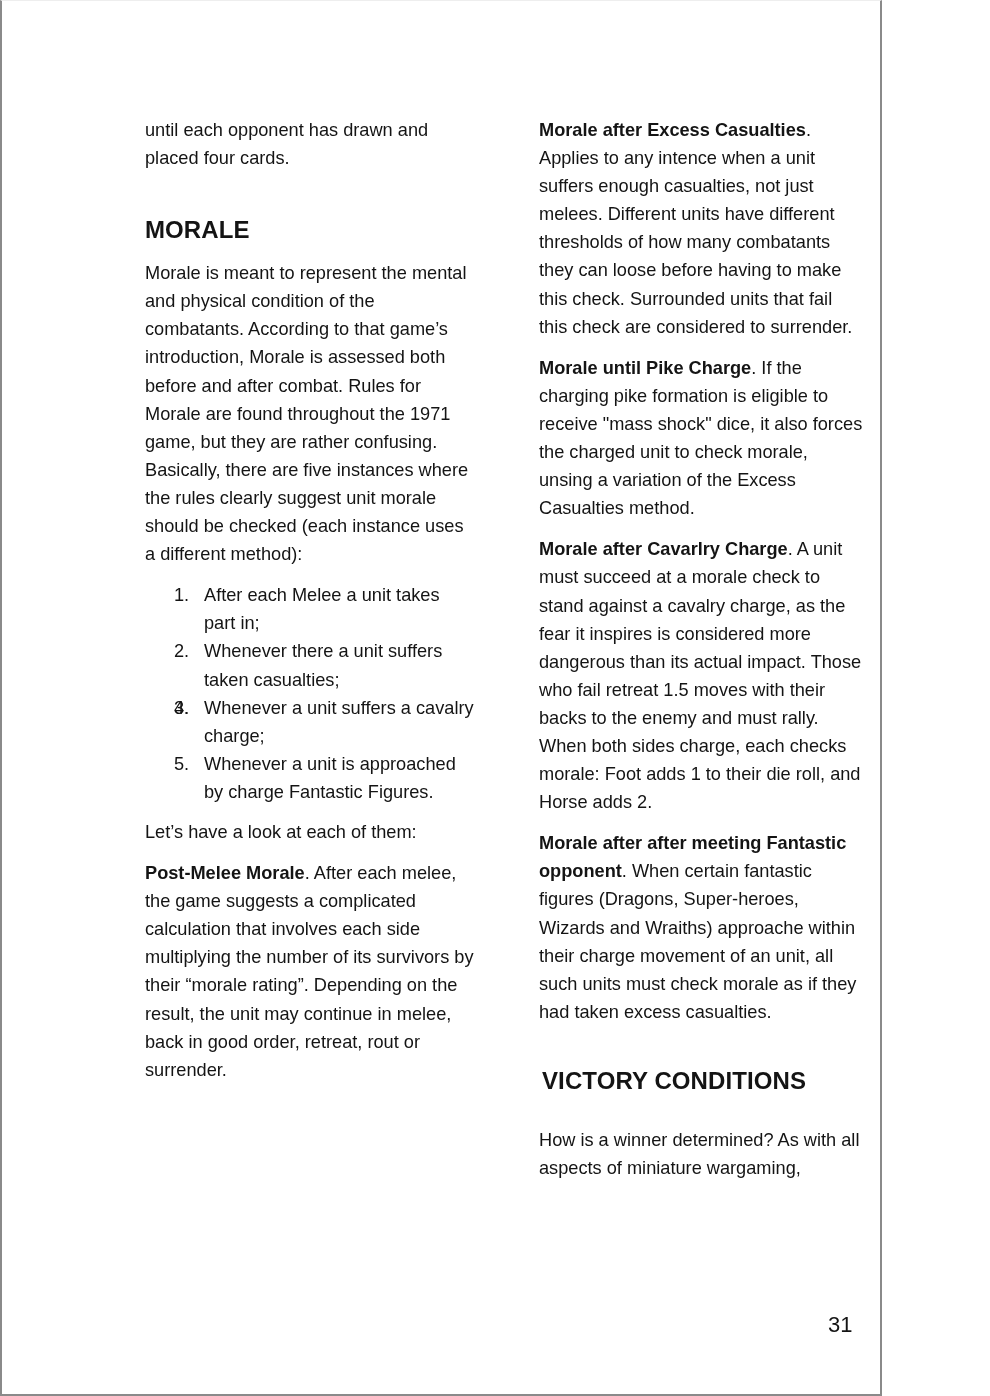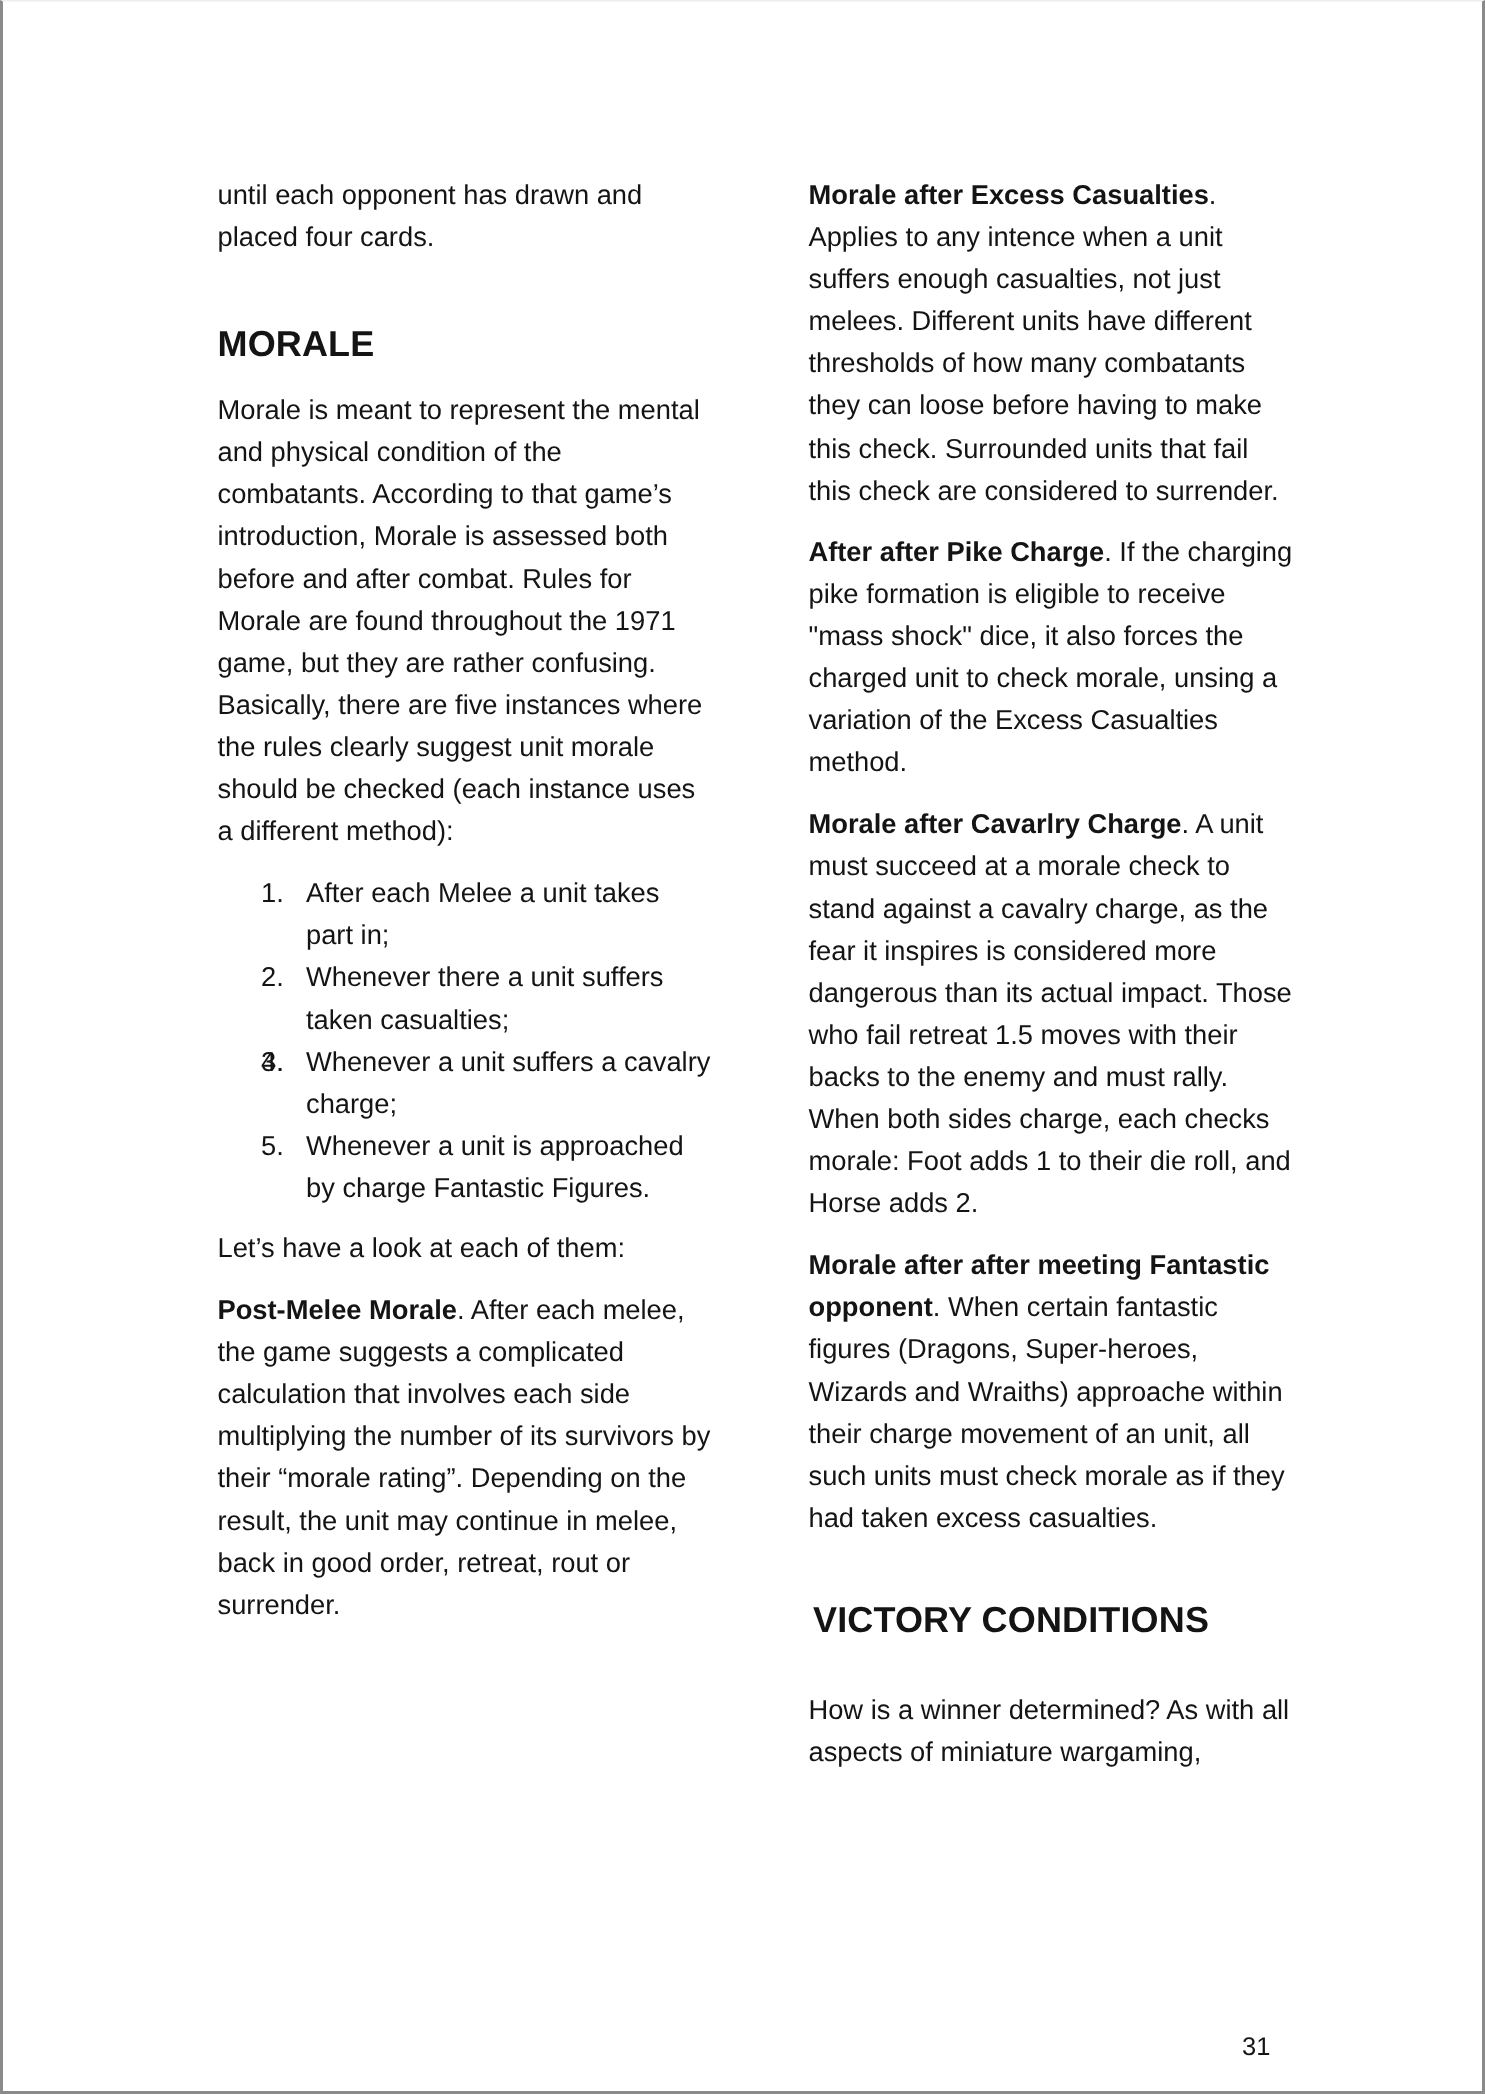--- a/index.html
+++ b/index.html
@@ -4,21 +4,21 @@
 <style>
   html, body { margin: 0; padding: 0; }
   body {
     width: 990px; height: 1396px; overflow: hidden;
     background: #ffffff;
     font-family: "Liberation Sans", "DejaVu Sans", sans-serif;
     color: #141414;
   }
   .page {
     position: absolute; left: 0; top: 0;
-    width: 990px; height: 1396px;
+    width: 882px; height: 1396px;
     box-sizing: border-box;
     background: #ffffff;
     border-left: 2px solid #8a8a8a;
     border-right: 2px solid #8a8a8a;
     border-bottom: 2px solid #8a8a8a;
     border-top: 1px solid #eeeeee;
   }
   .col {
     position: absolute;
     font-size: 18.2px;
@@ -41,22 +41,22 @@
   }
   ol li {
     position: relative;
     padding-left: 59px;
   }
   ol li .num {
     position: absolute; left: 29px; top: 0;
   }
   b { font-weight: bold; }
   .page-number {
-    position: absolute; left: 826px; top: 1352px;
-    font-size: 17px; line-height: 24px;
+    position: absolute; left: 826px; top: 1312px;
+    font-size: 22px; line-height: 24px;
   }
 </style>
 </head>
 <body>
 
 <div class="page">
 
   <div class="col col-left">
     <p>until each opponent has drawn and placed four cards.</p>
 
@@ -87,21 +87,21 @@
     </ol>
 
     <p>Let’s have a look at each of them:</p>
 
     <p><b>Post-Melee Morale</b><span>. After each melee, the game suggests a complicated calculation that involves each side multiplying the number of its survivors by their “morale rating”. Depending on the result, the unit may continue in melee, back in good order, retreat, rout or surrender.</span></p>
   </div>
 
   <div class="col col-right">
     <p><b>Morale after Excess Casualties</b><span>. Applies to any intence when a unit suffers enough casualties, not just melees. Different units have different thresholds of how many combatants they can loose before having to make this check. Surrounded units that fail this check are considered to surrender.</span></p>
 
-    <p><b>After after Pike Charge</b><span>. If the charging pike formation is eligible to receive "mass shock" dice, it also forces the charged unit to check morale, unsing a variation of the Excess Casualties method.</span></p>
+    <p><b>Morale until Pike Charge</b><span>. If the charging pike formation is eligible to receive "mass shock" dice, it also forces the charged unit to check morale, unsing a variation of the Excess Casualties method.</span></p>
 
     <p><b>Morale after Cavarlry Charge</b><span>. A unit must succeed at a morale check to stand against a cavalry charge, as the fear it inspires is considered more dangerous than its actual impact. Those who fail retreat 1.5 moves with their backs to the enemy and must rally. When both sides charge, each checks morale: Foot adds 1 to their die roll, and Horse adds 2.</span></p>
 
     <p><b>Morale after after meeting Fantastic opponent</b><span>. When certain fantastic figures (Dragons, Super-heroes, Wizards and Wraiths) approache within their charge movement of an unit, all such units must check morale as if they had taken excess casualties.</span></p>
 
     <h2 class="h-victory">VICTORY CONDITIONS</h2>
 
     <p>How is a winner determined? As with all aspects of miniature wargaming,</p>
   </div>
 

